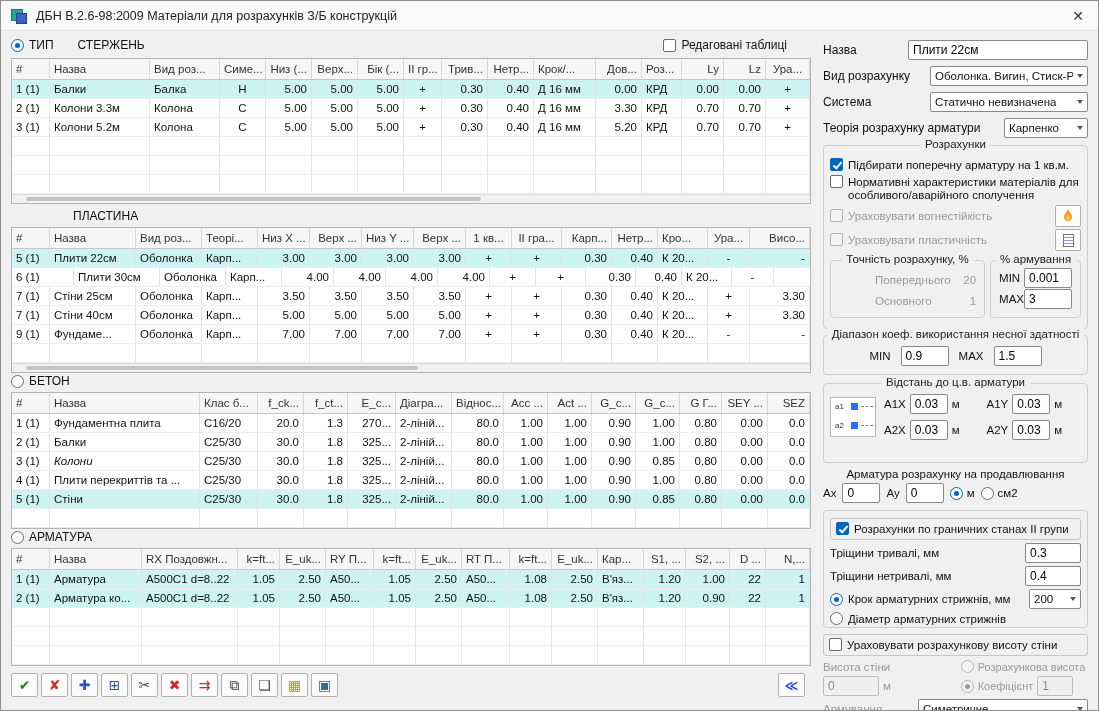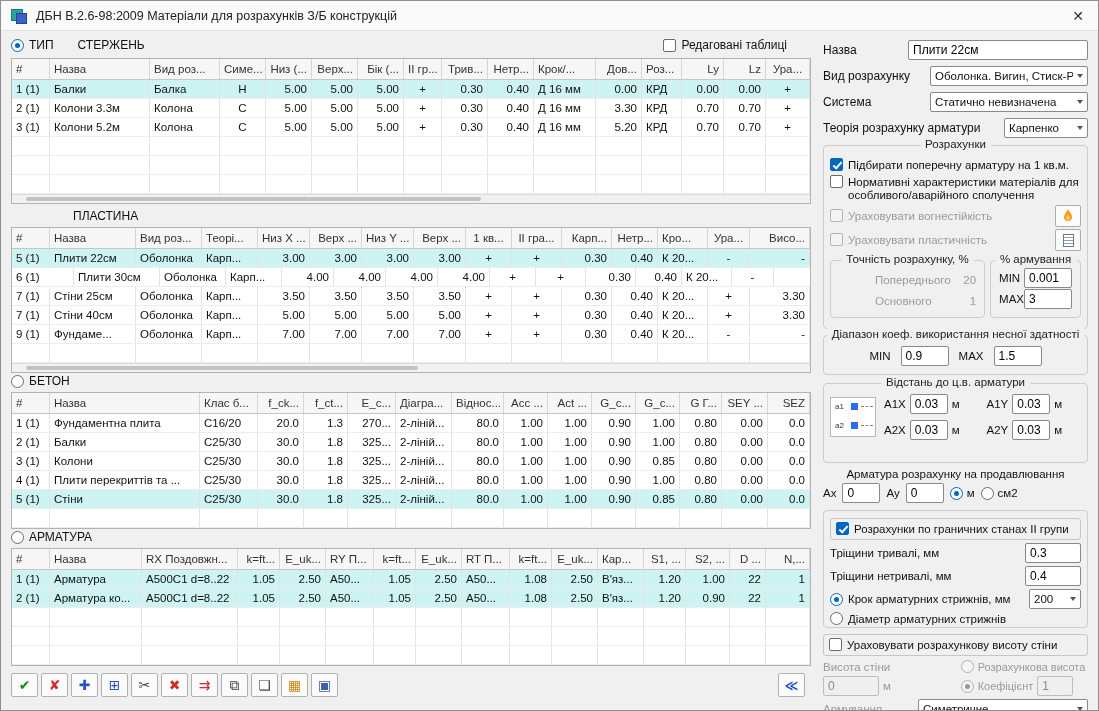--- a/index.html
+++ b/index.html
@@ -465,21 +465,21 @@
             <div class="tcell a-r" style="width: 44px;">1.00</div>
             <div class="tcell a-r" style="width: 44px;">1.00</div>
             <div class="tcell a-r" style="width: 44px;">0.90</div>
             <div class="tcell a-r" style="width: 44px;">1.00</div>
             <div class="tcell a-r" style="width: 42px;">0.80</div>
             <div class="tcell a-r" style="width: 46px;">0.00</div>
             <div class="tcell a-r" style="width: 42px;">0.0</div>
           </div>
           <div class="trow tdata">
             <div class="tcell a-l" style="width: 38px;">3 (1)</div>
-            <div class="tcell a-l" style="width: 150px;">Колони</div>
+            <div class="tcell a-l" style="width: 150px; font-style: italic;">Колони</div>
             <div class="tcell a-l" style="width: 58px;">C25/30</div>
             <div class="tcell a-r" style="width: 46px;">30.0</div>
             <div class="tcell a-r" style="width: 44px;">1.8</div>
             <div class="tcell a-r" style="width: 48px;">325...</div>
             <div class="tcell a-l" style="width: 56px;">2-ліній...</div>
             <div class="tcell a-r" style="width: 52px;">80.0</div>
             <div class="tcell a-r" style="width: 44px;">1.00</div>
             <div class="tcell a-r" style="width: 44px;">1.00</div>
             <div class="tcell a-r" style="width: 44px;">0.90</div>
             <div class="tcell a-r" style="width: 44px;">0.85</div>

